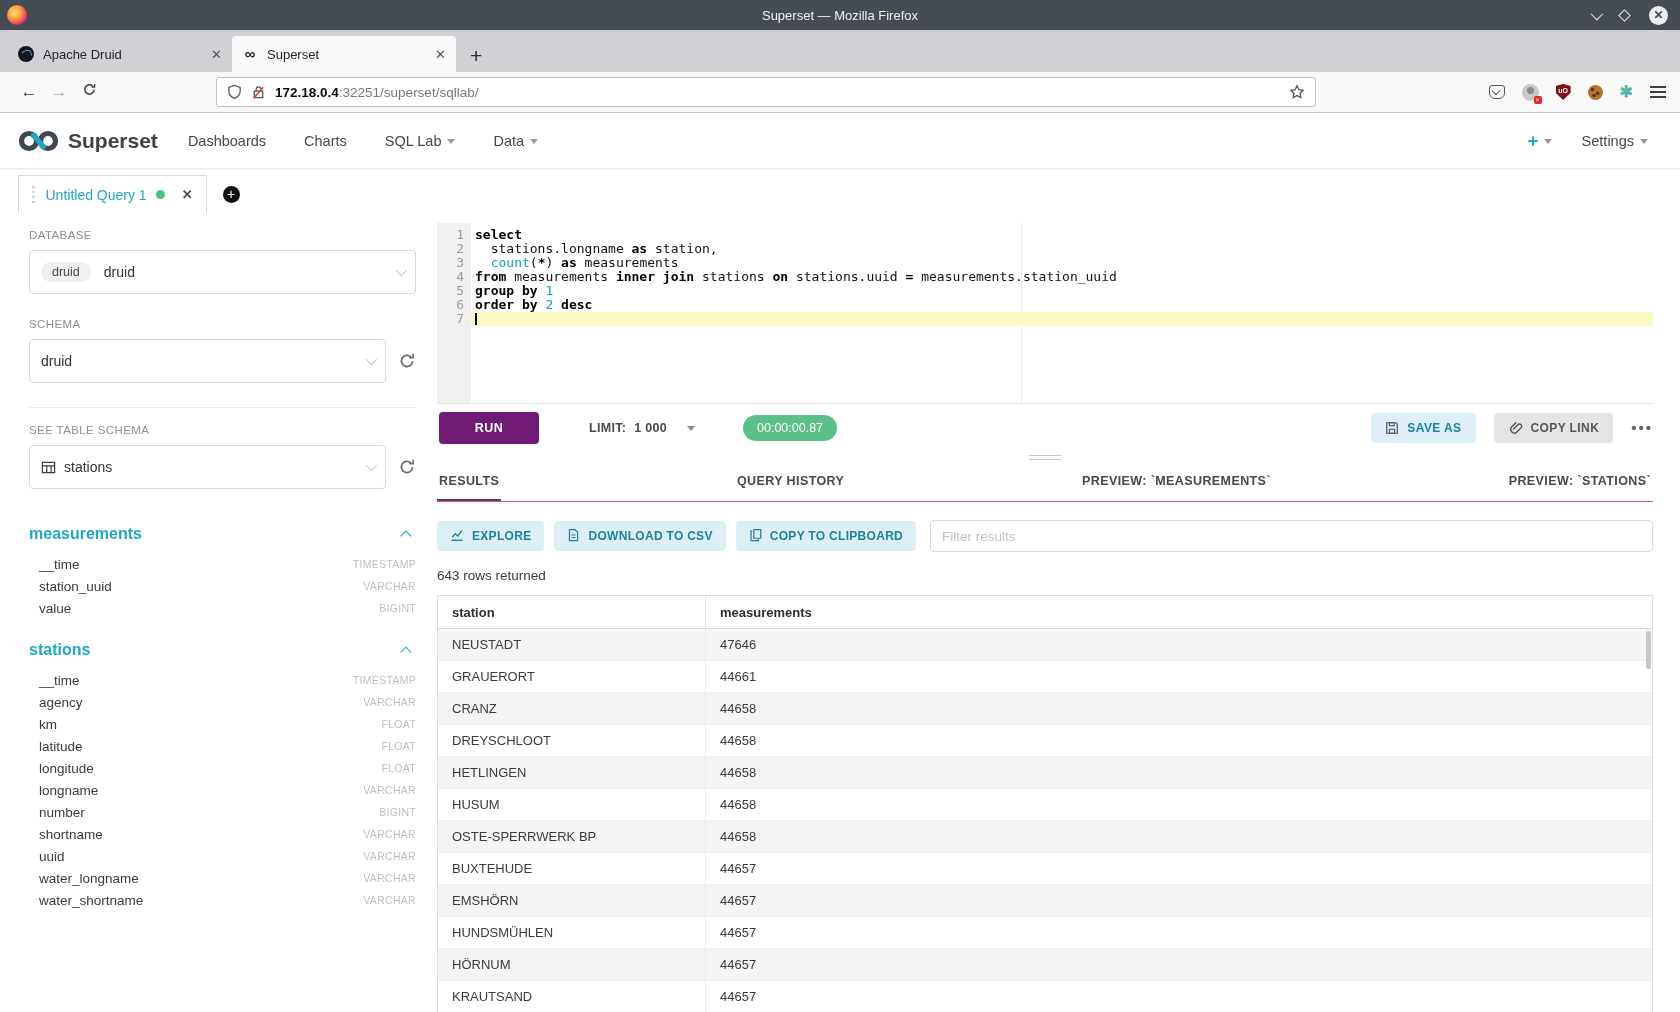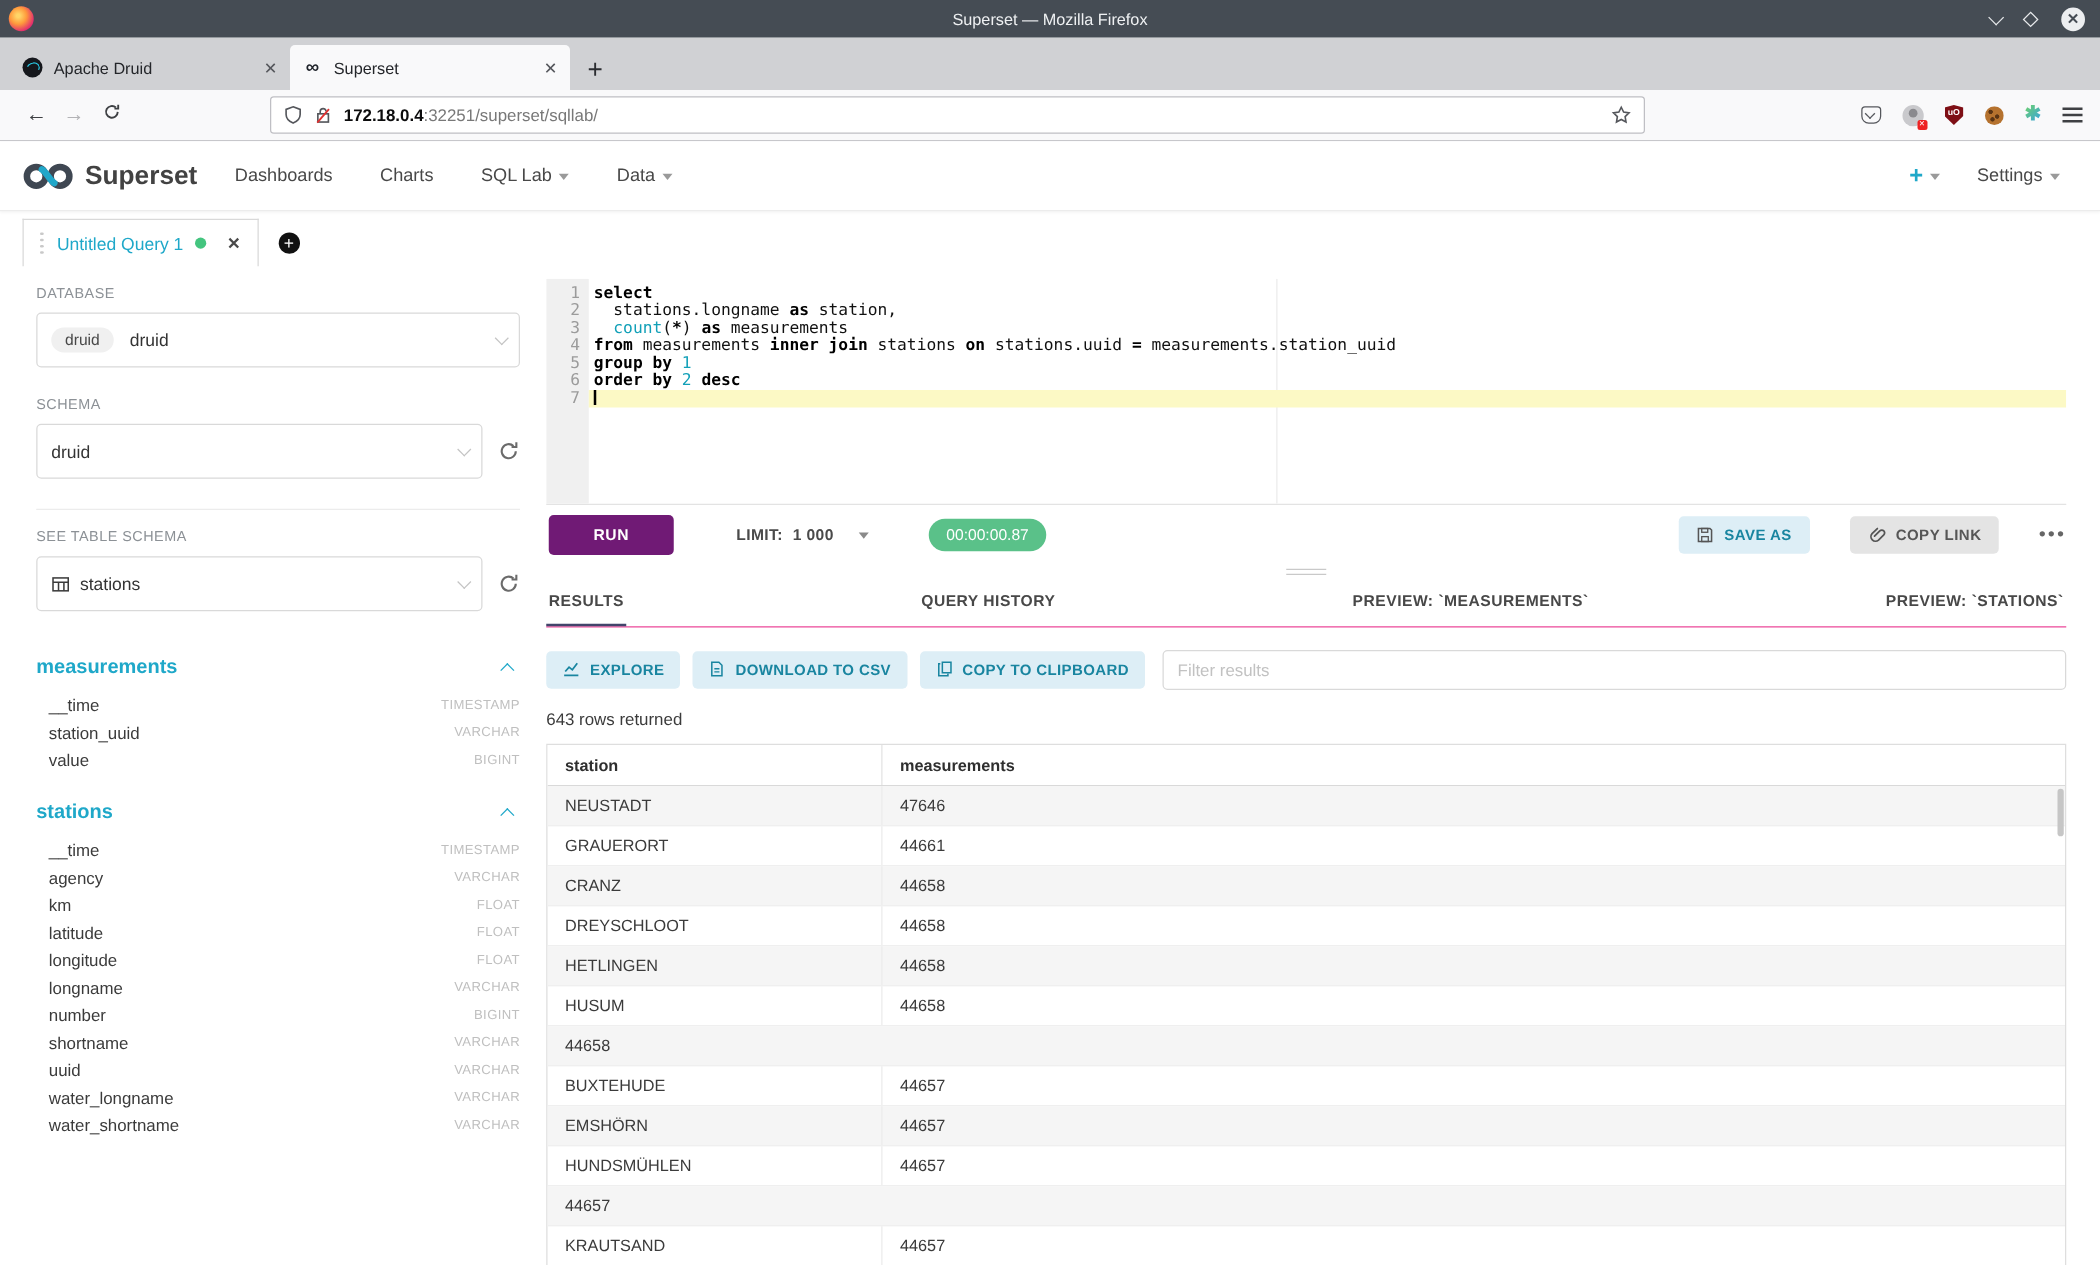--- a/index.html
+++ b/index.html
@@ -98,21 +98,21 @@
   .tok-kw { font-weight:bold; color:#000; }
   .tok-fn { color:#12a0b8; }
   .tok-num { color:#12a0b8; }
   .cursor-bar { display:inline-block; width:2px; height:12px; background:#000; vertical-align:-2px; }
 
   .editor-toolbar { height:48px; border-top:1px solid #e3e3e3; display:flex; align-items:center; }
   .run-btn { width:100px; height:32px; background:#701a75; border:none; border-radius:4px; color:#fff; font-weight:bold; font-size:12.5px; letter-spacing:.5px; margin-left:2px; }
   .limit-group { margin-left:50px; display:flex; align-items:center; gap:8px; font-size:12.5px; font-weight:bold; color:#4a4a4a; letter-spacing:.3px; }
   .limit-group .caret { margin-left:12px; border-top-color:#8a8a8a; }
   .timer-pill { margin-left:48px; background:#5ac189; color:#fff; border-radius:15px; padding:6px 14px; font-size:12.5px; }
-  .et-right { margin-left:auto; display:flex; align-items:center; gap:32px; }
+  .et-right { margin-left:auto; display:flex; align-items:center; gap:18px; }
   .pill-btn { height:30px; display:flex; align-items:center; gap:8px; padding:0 14px; border-radius:4px; font-size:12px; font-weight:bold; letter-spacing:.4px; border:none; }
   .save-as { background:#ddeef6; color:#1985a0; }
   .copy-link { background:#e4e4e4; color:#565656; }
   .more-dots { color:#666; font-size:15px; font-weight:bold; letter-spacing:2px; }
 
   .splitter { height:13px; display:flex; flex-direction:column; align-items:center; justify-content:center; gap:3px; }
   .splitter i { width:32px; height:1px; background:#c9c9c9; }
 
   .results-tabs { display:flex; gap:38px; border-bottom:1px solid #ec4899;justify-content:space-between; }
   .rtab { font-size:12.5px; font-weight:bold; color:#484848; letter-spacing:.4px; padding:10px 2px 11px; border-bottom:2px solid transparent; }
@@ -484,35 +484,37 @@
           </div>
           <div class="rt-row">
             <div class="c1">HETLINGEN</div>
             <div class="c2">44658</div>
           </div>
           <div class="rt-row">
             <div class="c1">HUSUM</div>
             <div class="c2">44658</div>
           </div>
           <div class="rt-row">
+            <div class="c1">OSTE-SPERRWERK BP</div>
             <div class="c2">44658</div>
           </div>
           <div class="rt-row">
             <div class="c1">BUXTEHUDE</div>
             <div class="c2">44657</div>
           </div>
           <div class="rt-row">
             <div class="c1">EMSHÖRN</div>
             <div class="c2">44657</div>
           </div>
           <div class="rt-row">
             <div class="c1">HUNDSMÜHLEN</div>
             <div class="c2">44657</div>
           </div>
           <div class="rt-row">
+            <div class="c1">HÖRNUM</div>
             <div class="c2">44657</div>
           </div>
           <div class="rt-row">
             <div class="c1">KRAUTSAND</div>
             <div class="c2">44657</div>
           </div>
         </div>
       <div class="rt-scroll-thumb"></div>
     </div>
   </div>

